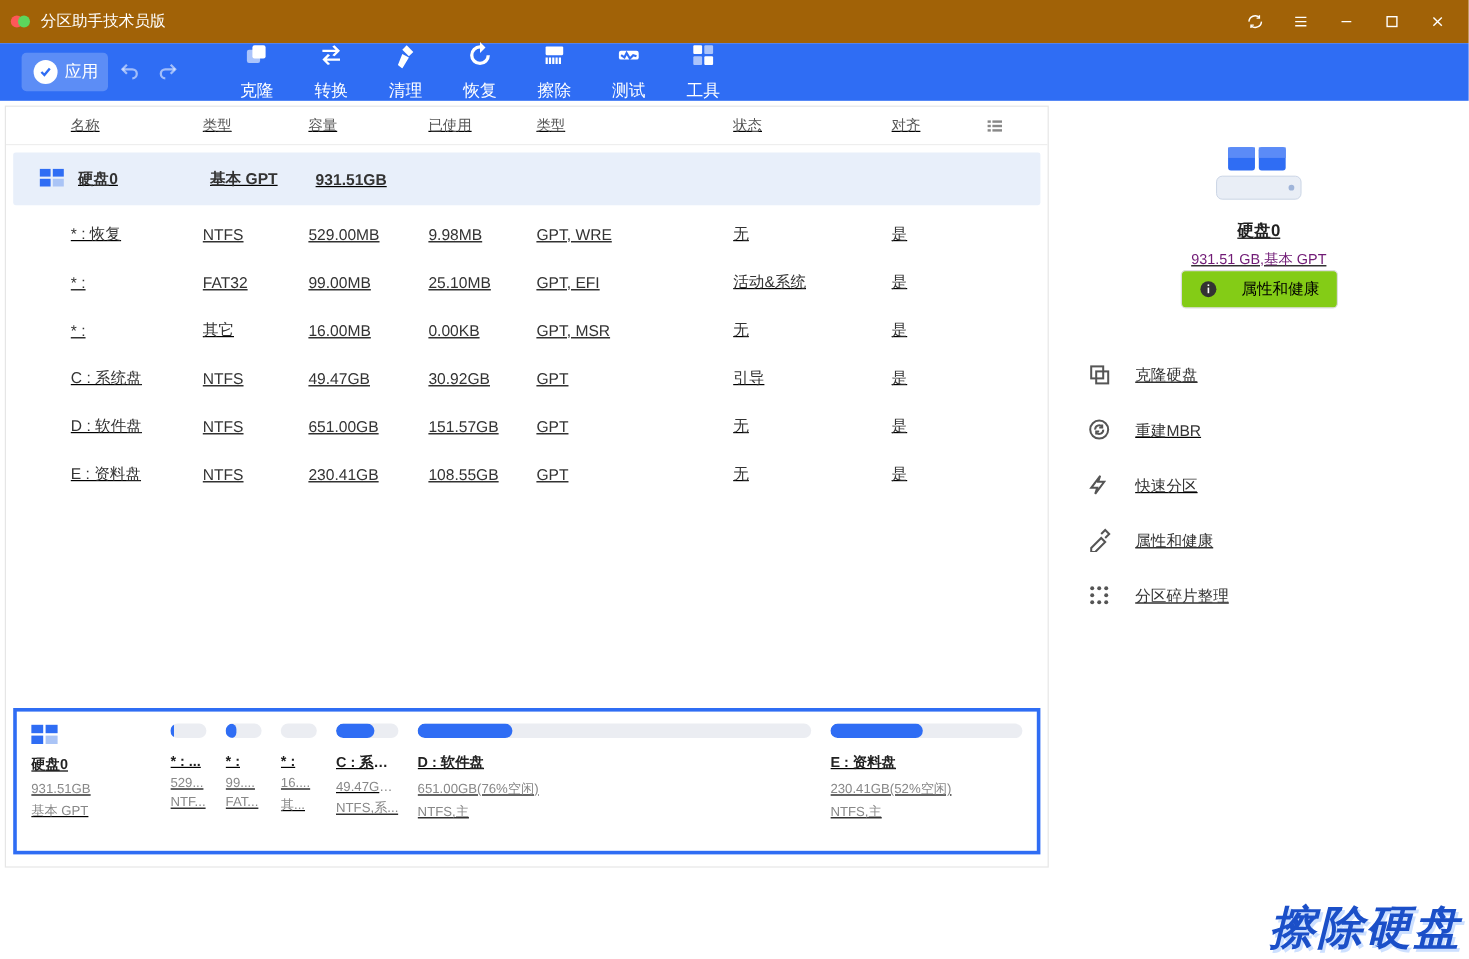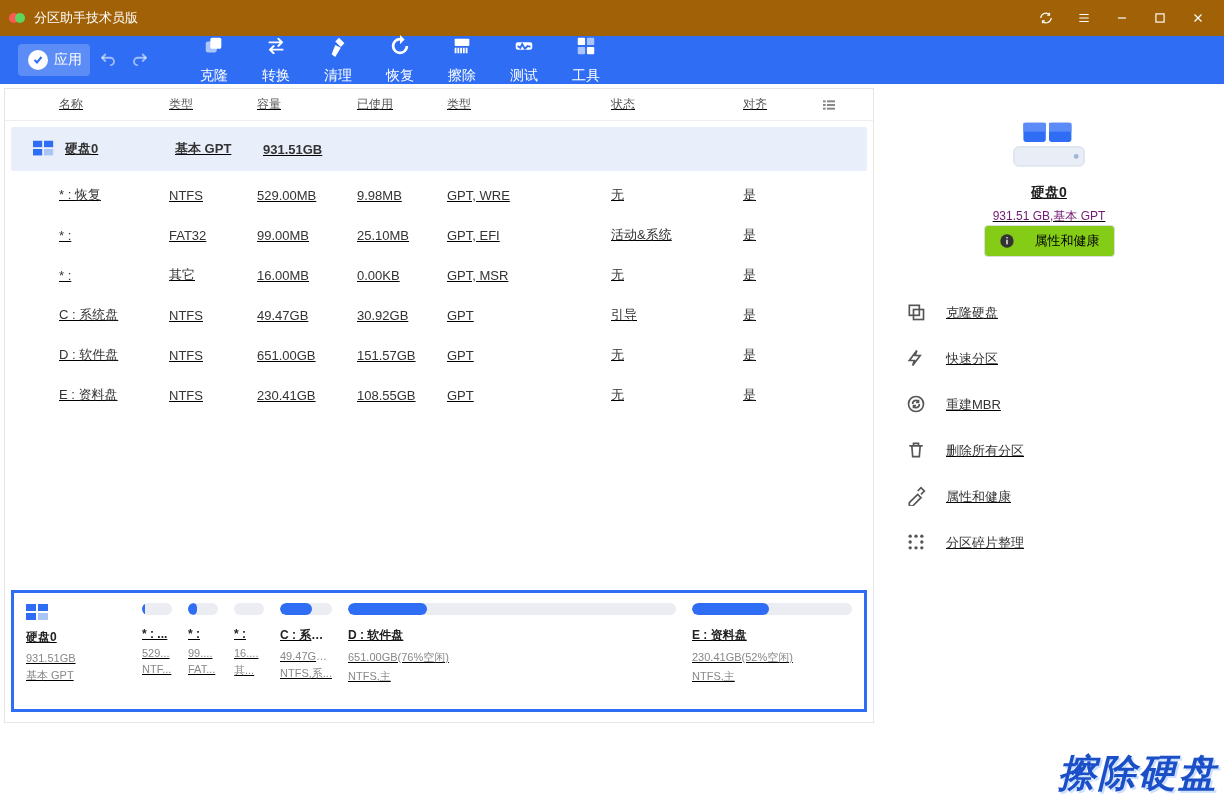--- a/index.html
+++ b/index.html
@@ -386,42 +386,34 @@
             <svg viewBox="0 0 24 24" fill="none" stroke="currentColor" stroke-width="2">
               <rect x="4" y="4" width="12" height="12"></rect>
               <rect x="9" y="9" width="12" height="12"></rect>
             </svg>
           </span>
           <span>克隆硬盘</span>
         </div>
         <div class="act">
           <span class="aic">
             <svg viewBox="0 0 24 24" fill="none" stroke="currentColor" stroke-width="2">
-              <path d="M13 3l-9 12h6l-2 6 9-12h-6z"></path>
-            </svg>
-          </span>
-          <span>快速分区</span>
+              <circle cx="12" cy="12" r="9"></circle>
+              <path d="M8 12a4 4 0 0 1 7-3M16 12a4 4 0 0 1-7 3"></path>
+              <path d="M15 7v3h-3M9 17v-3h3"></path>
+            </svg>
+          </span>
+          <span>重建MBR</span>
         </div>
         <div class="act">
           <span class="aic">
             <svg viewBox="0 0 24 24" fill="none" stroke="currentColor" stroke-width="2">
-              <circle cx="12" cy="12" r="9"></circle>
-              <path d="M8 12a4 4 0 0 1 7-3M16 12a4 4 0 0 1-7 3"></path>
-              <path d="M15 7v3h-3M9 17v-3h3"></path>
-            </svg>
-          </span>
-          <span>重建MBR</span>
-        </div>
-        <div class="act">
-          <span class="aic">
-            <svg viewBox="0 0 24 24" fill="none" stroke="currentColor" stroke-width="2">
-              <path d="M4 7h16M9 7V4h6v3M7 7l1 13h8l1-13"></path>
-            </svg>
-          </span>
-          <span>删除所有分区</span>
+              <path d="M13 3l-9 12h6l-2 6 9-12h-6z"></path>
+            </svg>
+          </span>
+          <span>快速分区</span>
         </div>
         <div class="act">
           <span class="aic">
             <svg viewBox="0 0 24 24" fill="none" stroke="currentColor" stroke-width="2">
               <path d="M4 20l10-10 4 4-10 10H4v-4zM14 6l4-4 4 4-4 4"></path>
             </svg>
           </span>
           <span>属性和健康</span>
         </div>
         <div class="act">

